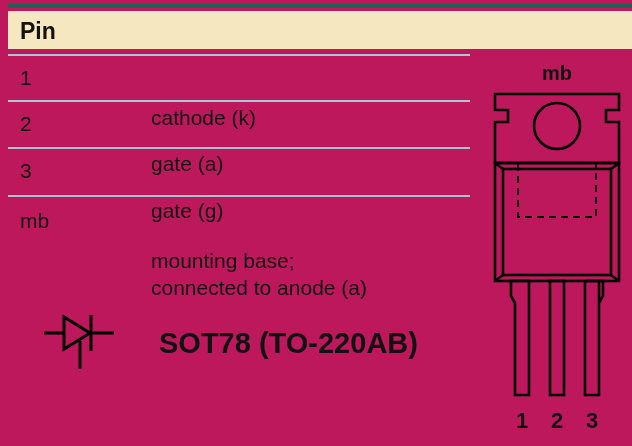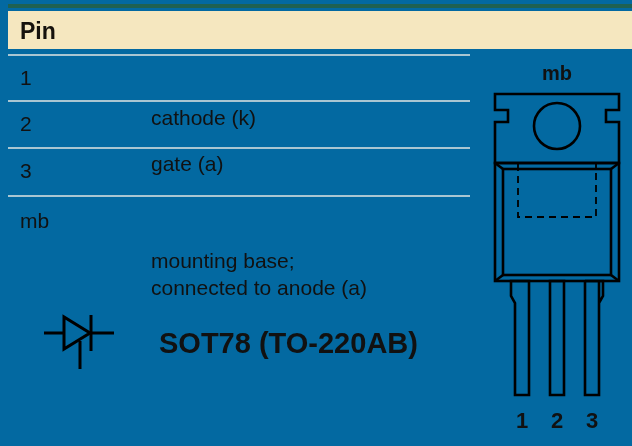--- a/index.html
+++ b/index.html
@@ -4,21 +4,21 @@
 <style>
   html, body {
     margin: 0;
     padding: 0;
     background: #ffffff;
   }
   #root {
     position: relative;
     width: 632px;
     height: 446px;
-    background: #0369a1;
+    background: #be185d;
     font-family: "Liberation Sans", sans-serif;
     overflow: hidden;
   }
 
   
   .top-rule {
     position: absolute;
     left: 8px;
     top: 4px;
     width: 624px;
@@ -140,20 +140,21 @@
 
   <div class="row row-2">
     <div class="sep"></div>
     <div class="pin">2</div>
     <div class="desc">gate (a)</div>
   </div>
 
   <div class="row row-3">
     <div class="sep"></div>
     <div class="pin">3</div>
+    <div class="desc">gate (g)</div>
   </div>
 
   <div class="row row-4">
     <div class="sep"></div>
     <div class="pin">mb</div>
     <div class="desc">mounting base;
 connected to anode (a)</div>
   </div>
 
   <div class="symbol-box">

